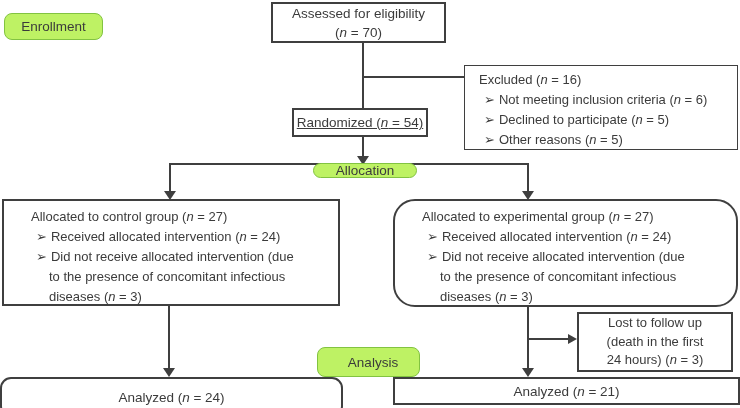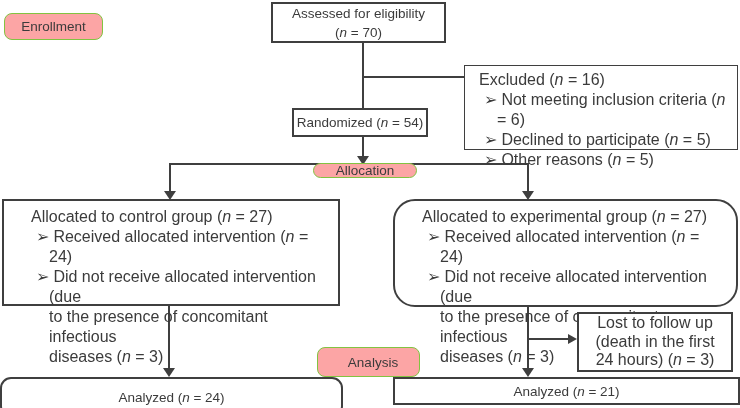--- a/index.html
+++ b/index.html
@@ -2,25 +2,25 @@
 <html><head>
 <meta charset="utf-8">
 <style>
   html,body{margin:0;padding:0;background:#fff;}
   .wrap{
     position:relative;width:740px;height:408px;background:#ffffff;overflow:hidden;
     font-family:"Liberation Sans", sans-serif;color:#3b3b3b;
   }
   .box{
     position:absolute;box-sizing:border-box;background:#fff;
-    border:2px solid #3f3f3f;font-size:16px;z-index:2;
+    border:2px solid #3f3f3f;font-size:13px;z-index:2;
   }
   .thin{border-width:1.5px;}
   .stage{
-    position:absolute;box-sizing:border-box;background:#fca5a5;
+    position:absolute;box-sizing:border-box;background:#bef264;
     border:1.7px solid #82c341;border-radius:8px;
     display:flex;align-items:center;justify-content:center;
     font-size:13.5px;z-index:5;text-align:center;
   }
   .center{display:flex;flex-direction:column;align-items:center;justify-content:center;text-align:center;}
   .line{position:absolute;background:#3f3f3f;z-index:1;}
   .arr-d{position:absolute;width:0;height:0;border-left:6px solid transparent;border-right:6px solid transparent;border-top:9px solid #3f3f3f;z-index:3;}
   .arr-r{position:absolute;width:0;height:0;border-top:5px solid transparent;border-bottom:5px solid transparent;border-left:9px solid #3f3f3f;z-index:3;}
   .it{font-style:italic;}
   .pad-list{padding:4px 4px 0 14px;line-height:20px;}
@@ -47,21 +47,21 @@
   <div class="line" style="left:362px;top:43px;width:2px;height:66px;"></div>
   <div class="line" style="left:362px;top:76px;width:103px;height:2px;"></div>
 
   <div class="box thin pad-list" style="left:464px;top:65px;width:274px;height:85px;">
     <div><span>Excluded (</span><span class="it">n</span><span> = 16)</span></div>
     <div class="bl"><span class="bg">➢</span><span>Not meeting inclusion criteria (</span><span class="it">n</span><span> = 6)</span></div>
     <div class="bl"><span class="bg">➢</span><span>Declined to participate (</span><span class="it">n</span><span> = 5)</span></div>
     <div class="bl"><span class="bg">➢</span><span>Other reasons (</span><span class="it">n</span><span> = 5)</span></div>
   </div>
 
-  <div class="box center fs-lg" style="left:292px;top:108px;width:136px;height:29px;">
+  <div class="box center fs-lg" style="left:292px;top:108px;width:136px;height:29px;text-decoration:underline;">
     <div><span>Randomized (</span><span class="it">n</span><span> = 54)</span></div>
   </div>
 
   <div class="line" style="left:362px;top:136px;width:2px;height:21px;"></div>
   <div class="arr-d" style="left:357px;top:156px;"></div>
 
   <div class="line" style="left:169px;top:163px;width:360px;height:2px;"></div>
   <div class="line" style="left:169px;top:163px;width:2px;height:30px;"></div>
   <div class="arr-d" style="left:164px;top:191px;"></div>
   <div class="line" style="left:527px;top:163px;width:2px;height:30px;"></div>

